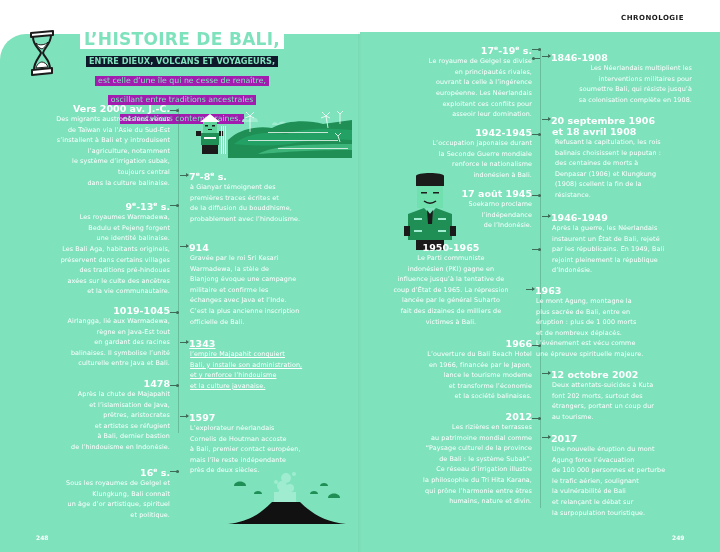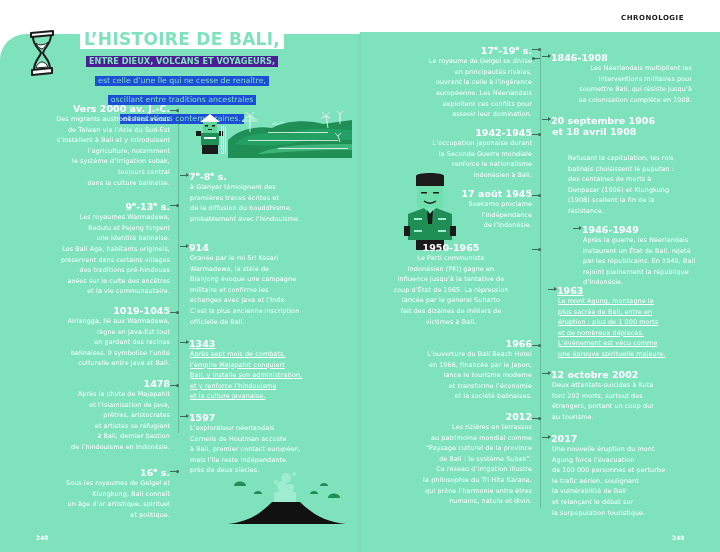--- a/index.html
+++ b/index.html
@@ -8,22 +8,22 @@
 
   .bg-left { position: absolute; left: 0; top: 34px; width: 360px; height: 518px; background: #7ee2bd; border-top-left-radius: 26px; }
   .bg-right { position: absolute; left: 360px; top: 32px; width: 360px; height: 520px; background: #7ee2bd; }
   .gutter { position: absolute; left: 358px; top: 32px; width: 4px; height: 520px; background: linear-gradient(to right, rgba(0,0,0,0.04), rgba(0,0,0,0)); }
 
   .running-head { position: absolute; right: 36px; top: 14px; font-size: 7px; font-weight: bold; letter-spacing: 0.5px; color: #1b1b1b; font-family: "DejaVu Sans", sans-serif; }
 
   
   .title-block { position: absolute; left: 72px; top: 30px; width: 220px; text-align: center; }
   .title-main { display: inline-block; background: #ffffff; color: #7ee2bd; font-size: 17px; font-weight: bold; padding: 0 4px; line-height: 19px; letter-spacing: 0.3px; }
-  .title-sub { display: inline-block; background: #4c1d95; color: #7ee2bd; font-size: 8.2px; font-weight: bold; padding: 0 3px; margin-top: 1px; line-height: 11px; }
-  .title-line { display: inline-block; background: #1d4ed8; color: #7ee2bd; font-size: 7.8px; padding: 0 3px; line-height: 10px; margin-top: 1px; }
+  .title-sub { display: inline-block; background: #0f172a; color: #7ee2bd; font-size: 8.2px; font-weight: bold; padding: 0 3px; margin-top: 1px; line-height: 11px; }
+  .title-line { display: inline-block; background: #a21caf; color: #7ee2bd; font-size: 7.8px; padding: 0 3px; line-height: 10px; margin-top: 1px; }
 
   .hourglass { position: absolute; left: 28px; top: 30px; width: 28px; height: 46px; }
 
   
   .vline { position: absolute; width: 1px; background: rgba(60,120,95,0.35); }
 
   .entry { position: absolute; }
   .entry .date { font-size: 9.5px; font-weight: bold; line-height: 11px; white-space: nowrap; }
   .entry .text { font-size: 6.4px; line-height: 10.6px; letter-spacing: 0.1px; }
   .entry.right-align { text-align: right; }
@@ -238,21 +238,20 @@
       <div>militaire et confirme les</div>
       <div>échanges avec Java et l’Inde.</div>
       <div>C’est la plus ancienne inscription</div>
       <div>officielle de Bali.</div>
   </div>
 </div>
 
 <div class="entry left-align" style="left:180px; top:338px; width:170px;text-decoration:underline;">
   <div class="date"><span class="arrow"></span><span>1343</span></div>
   <div class="text" style="padding-left:10px;">
-    <div>Après sept mois de combats,</div>
       <div>l’empire Majapahit conquiert</div>
       <div>Bali, y installe son administration,</div>
       <div>et y renforce l’hindouisme</div>
       <div>et la culture javanaise.</div>
   </div>
 </div>
 
 <div class="entry left-align" style="left:180px; top:412px; width:170px;">
   <div class="date"><span class="arrow"></span><span>1597</span></div>
   <div class="text" style="padding-left:10px;">
@@ -345,42 +344,42 @@
     <div>Les Néerlandais multiplient les</div>
       <div>interventions militaires pour</div>
       <div>soumettre Bali, qui résiste jusqu’à</div>
       <div>sa colonisation complète en 1908.</div>
   </div>
 </div>
 
 <div class="entry left-align" style="left:542px; top:115px; width:170px;">
   <div class="date"><span class="arrow"></span><span>20 septembre 1906</span></div>
   <div class="date" style="padding-left:10px;">et 18 avril 1908</div>
-  <div class="text" style="padding-left:26px;margin-top:16px;">
+  <div class="text" style="padding-left:13px;">
     <div>Refusant la capitulation, les rois</div>
       <div>balinais choisissent le puputan :</div>
       <div>des centaines de morts à</div>
       <div>Denpasar (1906) et Klungkung</div>
       <div>(1908) scellent la fin de la</div>
       <div>résistance.</div>
   </div>
 </div>
 
-<div class="entry left-align" style="left:542px; top:224px; width:170px;padding-left:31px;">
+<div class="entry left-align" style="left:542px; top:212px; width:170px;">
   <div class="date"><span class="arrow"></span><span>1946-1949</span></div>
   <div class="text" style="padding-left:10px;">
     <div>Après la guerre, les Néerlandais</div>
       <div>instaurent un État de Bali, rejeté</div>
       <div>par les républicains. En 1949, Bali</div>
       <div>rejoint pleinement la république</div>
       <div>d’Indonésie.</div>
   </div>
 </div>
 
-<div class="entry left-align" style="left:548px; top:285px; width:170px;text-decoration:underline;">
+<div class="entry left-align" style="left:526px; top:285px; width:170px;">
   <div class="date"><span class="arrow"></span><span>1963</span></div>
   <div class="text" style="padding-left:10px;">
     <div>Le mont Agung, montagne la</div>
       <div>plus sacrée de Bali, entre en</div>
       <div>éruption : plus de 1 000 morts</div>
       <div>et de nombreux déplacés.</div>
       <div>L’événement est vécu comme</div>
       <div>une épreuve spirituelle majeure.</div>
   </div>
 </div>

